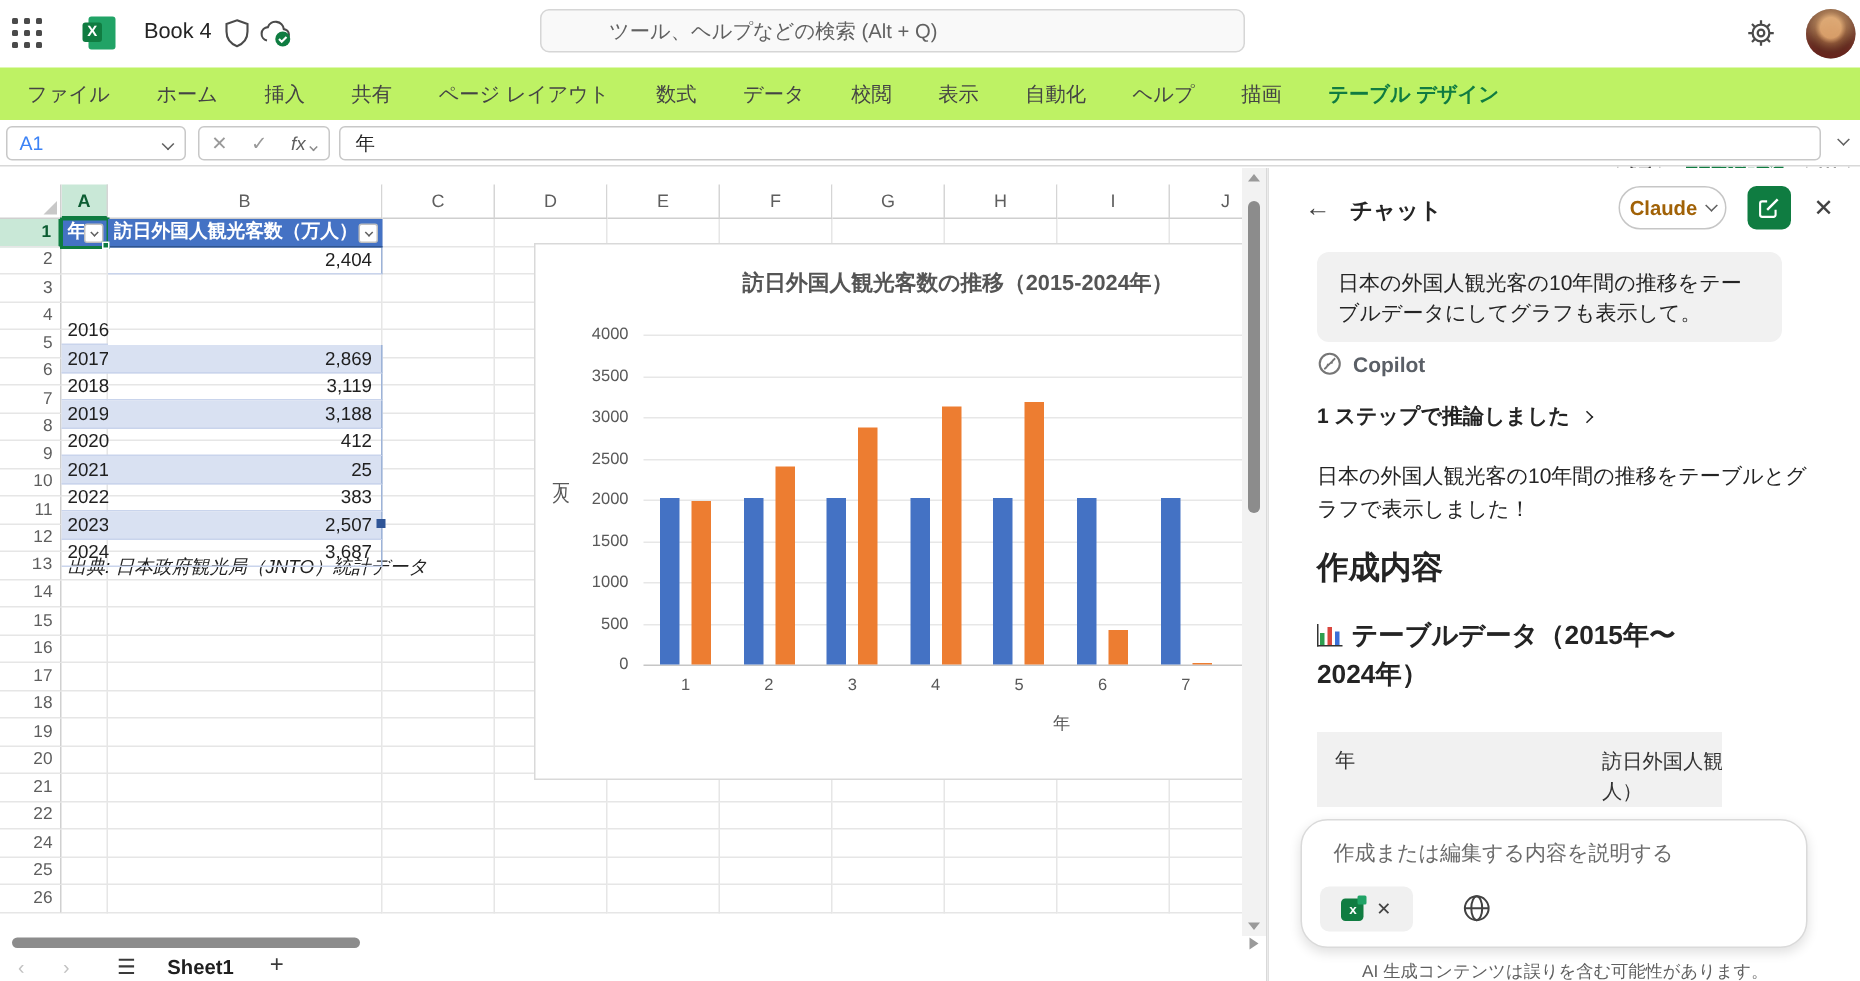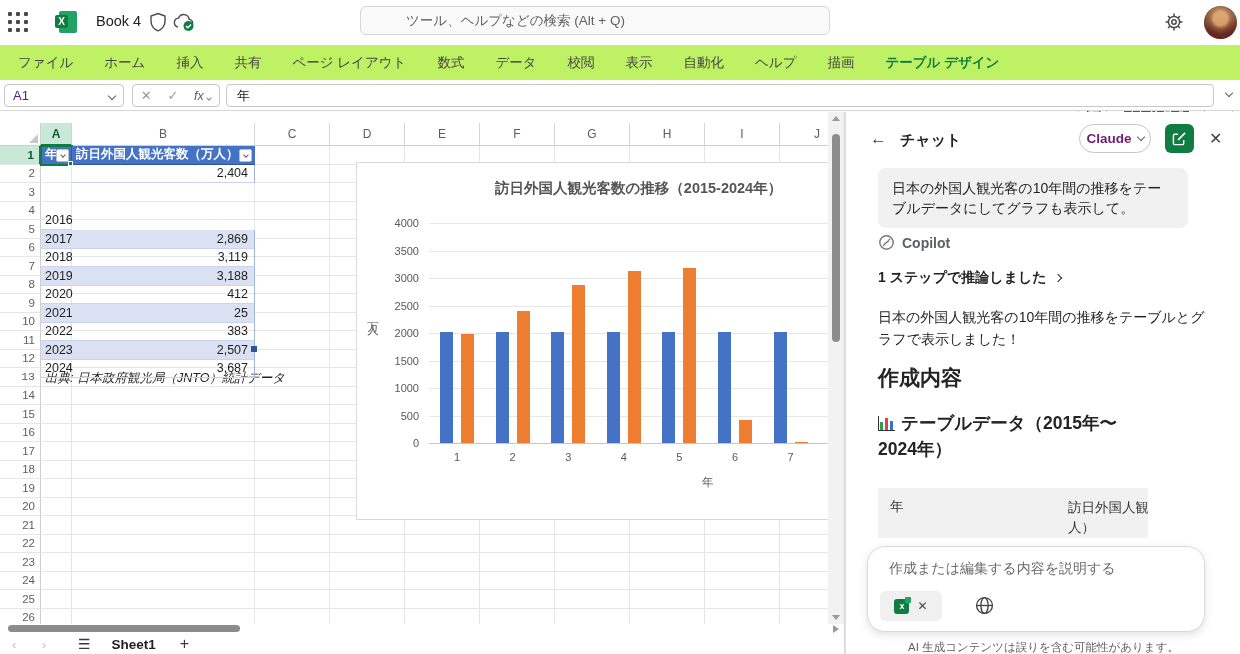--- a/index.html
+++ b/index.html
@@ -24,21 +24,21 @@
   
   .ribbon { position:absolute; left:0; top:45px; width:1240px; height:35px; background:#bef264;text-align:right; }
   .ribbon-tabs { position:absolute; left:18px; top:0; height:35px; display:flex; align-items:center; gap:31px; }
   .rtab { font-size:13.5px; color:#444; cursor:pointer; white-space:nowrap; }
   .rtab.active { color:#107C41; font-weight:bold; }
   .pill-btn { position:absolute; top:50px; height:27px; border:1px solid #c8c8c8; border-radius:4px; background:#fff; display:flex; align-items:center; justify-content:center; cursor:pointer; }
   .share-btn { position:absolute; left:1124px; top:50px; height:27px; width:65px; background:#107C41; border-radius:4px; color:#fff; font-size:13px; font-weight:bold; display:flex; align-items:center; justify-content:center; gap:4px; cursor:pointer; }
 
   
   .fbar { position:absolute; left:0; top:80px; width:1240px; height:31px; background:#fff; border-bottom:1px solid #d8d8d8; }
-  .namebox { position:absolute; left:4px; top:4px; width:120px; height:23px; border:1px solid #c8c8c8; border-radius:4px; font-size:13px; color:#4c1d95; padding-left:8px; line-height:21px; cursor:pointer; }
+  .namebox { position:absolute; left:4px; top:4px; width:120px; height:23px; border:1px solid #c8c8c8; border-radius:4px; font-size:13px; color:#3b82f6; padding-left:8px; line-height:21px; cursor:pointer; }
   .namebox .chev { position:absolute; right:8px; top:8px; }
   .fxgroup { position:absolute; left:132px; top:4px; width:88px; height:23px; border:1px solid #c8c8c8; border-radius:4px; display:flex; align-items:center; justify-content:space-around; color:#9a9a9a; font-size:13px; }
   .fxgroup .fx { color:#5f5f5f; font-style:italic; font-size:12.5px; }
   .fvalue { position:absolute; left:226px; top:4px; width:988px; height:23px; border:1px solid #c8c8c8; border-radius:4px; font-size:13px; padding-left:10px; line-height:21px; cursor:text; }
   .fexpand { position:absolute; right:8px; top:10px; }
 
   .chev { display:inline-block; width:6px; height:6px; border-right:1.5px solid #5f5f5f; border-bottom:1.5px solid #5f5f5f; transform:rotate(45deg); }
   .chev.right { transform:rotate(-45deg); }
   .chev.lite { border-color:#8a8a8a; }
 
@@ -94,21 +94,21 @@
   .sheetbar { position:absolute; left:0; top:522px; width:845px; height:20px; background:#fff; display:flex; align-items:center; z-index:6; }
   .sb-nav { color:#c2c2c2; font-size:13px; margin-left:12px; width:18px; cursor:pointer; }
   .sb-menu { color:#3a3a3a; font-size:14px; margin-left:18px; cursor:pointer; letter-spacing:-1px; }
   .sb-tab { margin-left:22px; font-size:13.5px; font-weight:bold; color:#1f1f1f; cursor:pointer; }
   .sb-add { margin-left:24px; font-size:16px; color:#3a3a3a; cursor:pointer; }
 
   
   .panel { position:absolute; left:845px; top:112px; width:395px; height:542px; background:#fff; overflow:hidden; }
   .p-back { position:absolute; left:24px; top:17px; font-size:17px; color:#424242; cursor:pointer; }
   .p-title { position:absolute; left:54px; top:19px; font-size:15px; font-weight:bold; color:#242424; }
-  .p-model { position:absolute; left:233px; top:12px; width:72px; height:29px; border:1px solid #c6c6c6; border-radius:15px; display:flex; align-items:center; justify-content:center; gap:6px; font-size:13.5px; font-weight:bold; color:#701a75; cursor:pointer; }
+  .p-model { position:absolute; left:233px; top:12px; width:72px; height:29px; border:1px solid #c6c6c6; border-radius:15px; display:flex; align-items:center; justify-content:center; gap:6px; font-size:13.5px; font-weight:bold; color:#a16207; cursor:pointer; }
   .p-new { position:absolute; left:319px; top:12px; width:29px; height:29px; background:#0f7c41; border-radius:6px; display:flex; align-items:center; justify-content:center; cursor:pointer; }
   .p-close { position:absolute; left:363px; top:17px; font-size:16px; color:#424242; cursor:pointer; }
   .p-bubble { position:absolute; left:32px; top:56px; width:310px; background:#f1f1f1; border-radius:8px; padding:10px 14px; font-size:14px; line-height:20px; color:#242424; }
   .p-cop { position:absolute; left:32px; top:122px; display:flex; align-items:center; gap:7px; font-size:14px; font-weight:bold; color:#5a5f66; }
   .p-reason { position:absolute; left:32px; top:157px; font-size:14px; font-weight:bold; color:#242424; display:flex; align-items:center; gap:8px; cursor:pointer; }
   .p-resp { position:absolute; left:32px; top:194px; width:332px; font-size:14px; line-height:22px; color:#242424; }
   .p-h1 { position:absolute; left:32px; top:252px; font-size:21px; font-weight:bold; color:#242424; }
   .p-sec { position:absolute; left:32px; top:298px; width:258px; font-size:17.5px; font-weight:bold; color:#242424; line-height:26px; }
   .mini-chart { display:inline-block; width:17px; height:15px; border-left:1.5px solid #333; border-bottom:1.5px solid #333; position:relative; margin-right:6px; vertical-align:-2px; }
   .mini-chart i { position:absolute; bottom:0; width:3px; }
@@ -494,33 +494,20 @@
           <div class="gc" style="width: 75px; height: 18.5px;"></div>
           <div class="gc" style="width: 75px; height: 18.5px;"></div>
           <div class="gc" style="width: 75px; height: 18.5px;"></div>
           <div class="gc" style="width: 75px; height: 18.5px;"></div>
           <div class="gc" style="width: 75px; height: 18.5px;"></div>
           <div class="gc" style="width: 75px; height: 18.5px;"></div>
           <div class="gc" style="width: 75px; height: 18.5px;"></div>
         </div>
         <div class="grow" style="height: 18.5px;">
           <div class="gut" style="height: 18.5px;">22</div>
-          <div class="gc" style="width: 31px; height: 18.5px;"></div>
-          <div class="gc" style="width: 183px; height: 18.5px;"></div>
-          <div class="gc" style="width: 75px; height: 18.5px;"></div>
-          <div class="gc" style="width: 75px; height: 18.5px;"></div>
-          <div class="gc" style="width: 75px; height: 18.5px;"></div>
-          <div class="gc" style="width: 75px; height: 18.5px;"></div>
-          <div class="gc" style="width: 75px; height: 18.5px;"></div>
-          <div class="gc" style="width: 75px; height: 18.5px;"></div>
-          <div class="gc" style="width: 75px; height: 18.5px;"></div>
-          <div class="gc" style="width: 75px; height: 18.5px;"></div>
-        </div>
-        <div class="grow" style="height: 18.5px;">
-          <div class="gut" style="height: 18.5px;">23</div>
           <div class="gc" style="width: 31px; height: 18.5px;"></div>
           <div class="gc" style="width: 183px; height: 18.5px;"></div>
           <div class="gc" style="width: 75px; height: 18.5px;"></div>
           <div class="gc" style="width: 75px; height: 18.5px;"></div>
           <div class="gc" style="width: 75px; height: 18.5px;"></div>
           <div class="gc" style="width: 75px; height: 18.5px;"></div>
           <div class="gc" style="width: 75px; height: 18.5px;"></div>
           <div class="gc" style="width: 75px; height: 18.5px;"></div>
           <div class="gc" style="width: 75px; height: 18.5px;"></div>
           <div class="gc" style="width: 75px; height: 18.5px;"></div>

